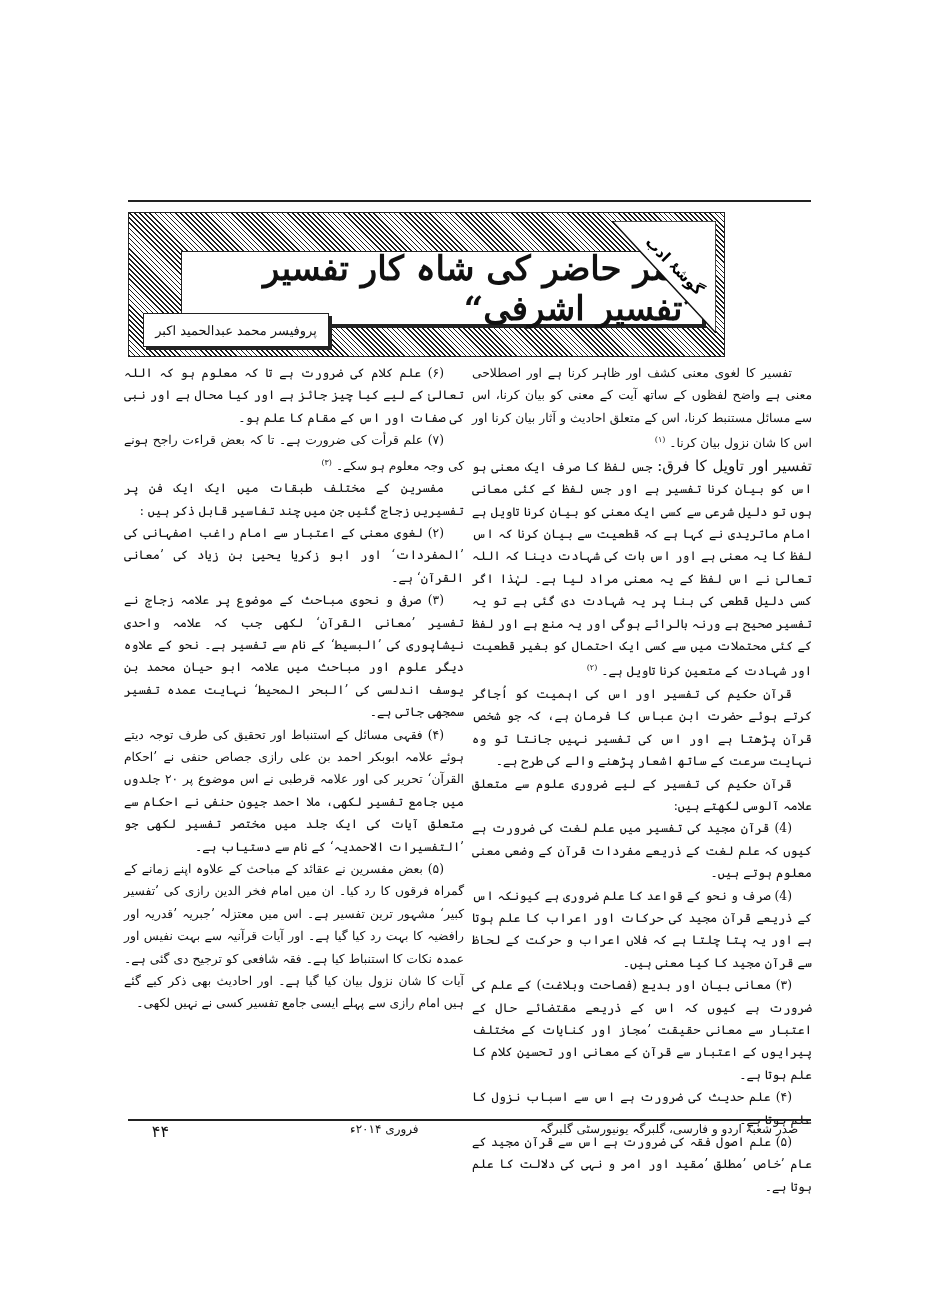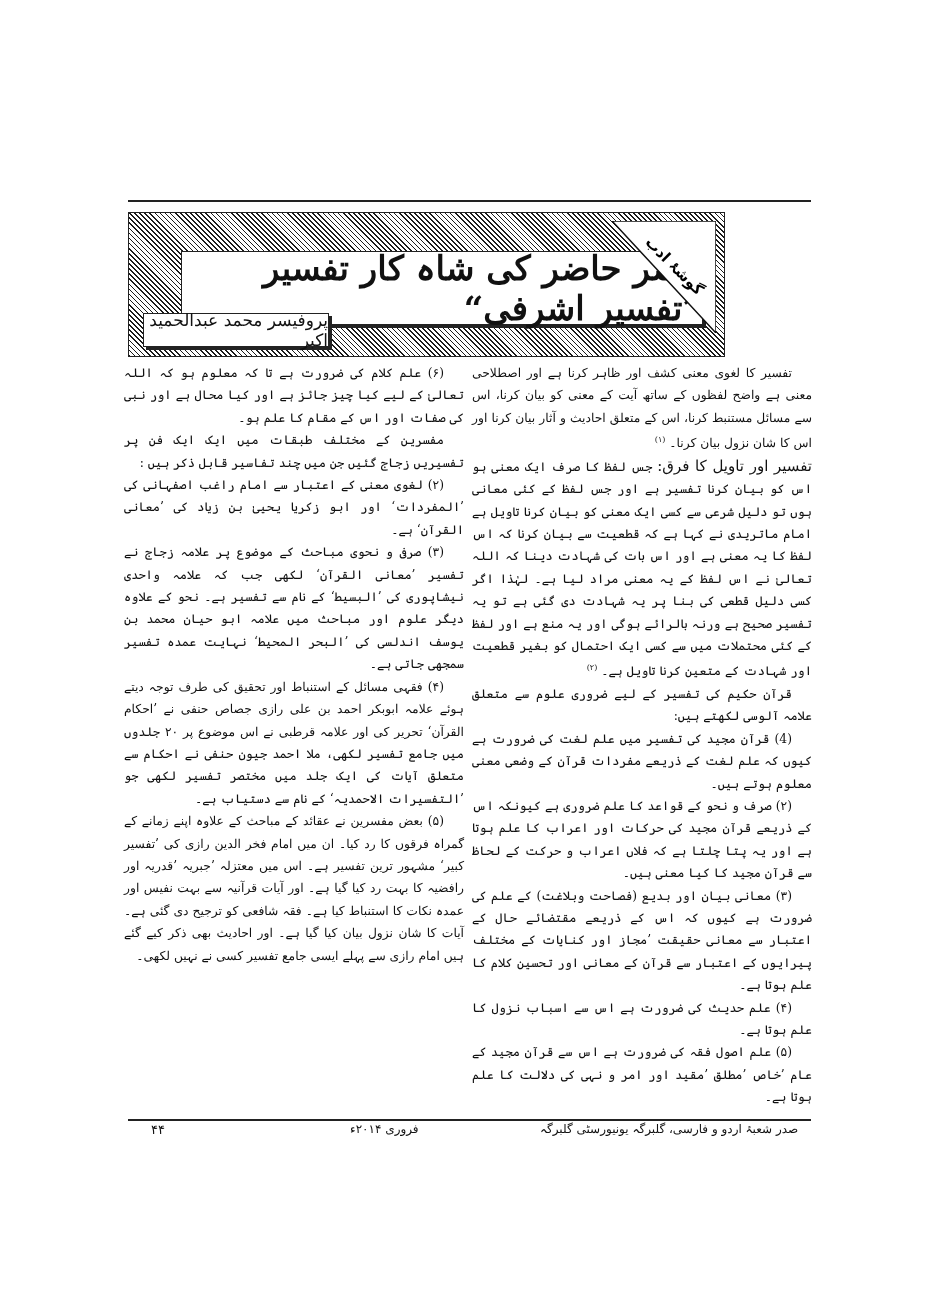--- a/index.html
+++ b/index.html
@@ -15,36 +15,36 @@
   .title { direction: rtl; font-family: "DejaVu Serif", serif; font-size: 34px; font-weight: bold;
            letter-spacing: 0.5px; color: #111; }
   .corner { position: absolute; right: 8px; top: 8px; width: 104px; height: 112px; }
   .corner svg { width: 100%; height: 100%; display: block; }
   .corner-label { position: absolute; right: 4px; top: 36px; transform: rotate(45deg);
                   direction: rtl; font-family: "DejaVu Sans", sans-serif; font-weight: bold;
                   font-size: 15px; color: #000; white-space: nowrap; }
   .author-box { position: absolute; left: 14px; top: 100px; width: 184px; height: 32px;
                 background: #fff; border: 1px solid #222; box-shadow: 3px 3px 0 #222;
                 display: flex; align-items: center; justify-content: center; }
-  .author { direction: rtl; font-size: 17px; font-family: "DejaVu Serif", serif; }
+  .author { direction: rtl; font-size: 13px; font-family: "DejaVu Serif", serif; }
 
   .col { position: absolute; top: 362px; width: 340px; direction: rtl; text-align: justify;
          font-family: "DejaVu Serif", serif; font-size: 12.3px; line-height: 22.4px; }
   .col.right { left: 472px; }
   .col.left  { left: 124px; }
   .col p { margin: 0; }
   .col p.indent { text-indent: 20px; }
   .col .heading { font-weight: normal; font-size: 15px; }
   .fn { font-size: 8px; vertical-align: super; }
 
   .bottom-rule { position: absolute; left: 128px; top: 1119px; width: 683px; height: 2px; background: #222; }
   .footer { position: absolute; top: 1122px; font-family: "DejaVu Serif", serif; font-size: 12px; direction: rtl; }
   .footer.affil { left: 540px; width: 270px; text-align: left; }
   .footer.date  { left: 350px; width: 150px; text-align: left; }
-  .footer.page  { left: 138px; width: 40px; text-align: center; font-size: 13px; }
+  .footer.page  { left: 129px; width: 40px; text-align: right; font-size: 16px; }
 </style>
 </head>
 <body>
 
 <div class="top-rule"></div>
 
 <div class="banner">
   <div class="title-box">
     <span class="title">عصر حاضر کی شاہ کار تفسیر ”تفسیر اشرفی“</span>
   </div>
@@ -55,30 +55,32 @@
     <span class="corner-label">گوشۂ ادب</span>
   </div>
   <div class="author-box">
     <span class="author">پروفیسر محمد عبدالحمید اکبر</span>
   </div>
 </div>
 
 <div class="col right">
   <p class="indent"><span>تفسیر کا لغوی معنی کشف اور ظاہر کرنا ہے اور اصطلاحی معنی ہے واضح لفظوں کے ساتھ آیت کے معنی کو بیان کرنا، اس سے مسائل مستنبط کرنا، اس کے متعلق احادیث و آثار بیان کرنا اور اس کا شان نزول بیان کرنا۔</span> <span class="fn">(۱)</span></p>
   <p><span class="heading">تفسیر اور تاویل کا فرق:</span> <span>جس لفظ کا صرف ایک معنی ہو اس کو بیان کرنا تفسیر ہے اور جس لفظ کے کئی معانی ہوں تو دلیل شرعی سے کسی ایک معنی کو بیان کرنا تاویل ہے امام ماتریدی نے کہا ہے کہ قطعیت سے بیان کرنا کہ اس لفظ کا یہ معنی ہے اور اس بات کی شہادت دینا کہ اللہ تعالیٰ نے اس لفظ کے یہ معنی مراد لیا ہے۔ لہٰذا اگر کسی دلیل قطعی کی بنا پر یہ شہادت دی گئی ہے تو یہ تفسیر صحیح ہے ورنہ بالرائے ہوگی اور یہ منع ہے اور لفظ کے کئی محتملات میں سے کسی ایک احتمال کو بغیر قطعیت اور شہادت کے متعین کرنا تاویل ہے۔</span> <span class="fn">(۲)</span></p>
+  <p class="indent">قرآنِ حکیم کی تفسیر اور اس کی اہمیت کو اُجاگر کرتے ہوئے حضرت ابن عباس کا فرمان ہے، کہ جو شخص قرآن پڑھتا ہے اور اس کی تفسیر نہیں جانتا تو وہ نہایت سرعت کے ساتھ اشعار پڑھنے والے کی طرح ہے۔</p>
   <p class="indent">قرآن حکیم کی تفسیر کے لیے ضروری علوم سے متعلق علامہ آلوسی لکھتے ہیں:</p>
   <p class="indent">(4) قرآن مجید کی تفسیر میں علم لغت کی ضرورت ہے کیوں کہ علم لغت کے ذریعے مفردات قرآن کے وضعی معنی معلوم ہوتے ہیں۔</p>
-  <p class="indent">(۲) صرف و نحو کے قواعد کا علم ضروری ہے کیونکہ اس کے ذریعے قرآن مجید کی حرکات اور اعراب کا علم ہوتا ہے اور یہ پتا چلتا ہے کہ فلاں اعراب و حرکت کے لحاظ سے قرآن مجید کا کیا معنی ہیں۔</p>
+  <p class="indent">(4) صرف و نحو کے قواعد کا علم ضروری ہے کیونکہ اس کے ذریعے قرآن مجید کی حرکات اور اعراب کا علم ہوتا ہے اور یہ پتا چلتا ہے کہ فلاں اعراب و حرکت کے لحاظ سے قرآن مجید کا کیا معنی ہیں۔</p>
   <p class="indent">(۳) معانی بیان اور بدیع (فصاحت وبلاغت) کے علم کی ضرورت ہے کیوں کہ اس کے ذریعے مقتضائے حال کے اعتبار سے معانی حقیقت ’مجاز اور کنایات کے مختلف پیرایوں کے اعتبار سے قرآن کے معانی اور تحسین کلام کا علم ہوتا ہے۔</p>
   <p class="indent">(۴) علم حدیث کی ضرورت ہے اس سے اسباب نزول کا علم ہوتا ہے۔</p>
   <p class="indent">(۵) علم اصول فقہ کی ضرورت ہے اس سے قرآن مجید کے عام ’خاص ’مطلق ’مقید اور امر و نہی کی دلالت کا علم ہوتا ہے۔</p>
 </div>
 
 <div class="col left">
   <p class="indent">(۶) علم کلام کی ضرورت ہے تا کہ معلوم ہو کہ اللہ تعالیٰ کے لیے کیا چیز جائز ہے اور کیا محال ہے اور نبی کی صفات اور اس کے مقام کا علم ہو۔</p>
+  <p class="indent"><span>(۷) علم قرأت کی ضرورت ہے۔ تا کہ بعض قراءت راجح ہونے کی وجہ معلوم ہو سکے۔</span> <span class="fn">(۳)</span></p>
   <p class="indent">مفسرین کے مختلف طبقات میں ایک ایک فن پر تفسیریں زجاج گئیں جن میں چند تفاسیر قابل ذکر ہیں :</p>
   <p class="indent">(۲) لغوی معنی کے اعتبار سے امام راغب اصفہانی کی ’المفردات‘ اور ابو زکریا یحییٰ بن زیاد کی ’معانی القرآن‘ ہے۔</p>
   <p class="indent">(۳) صرفی و نحوی مباحث کے موضوع پر علامہ زجاج نے تفسیر ’معانی القرآن‘ لکھی جب کہ علامہ واحدی نیشاپوری کی ’البسیط‘ کے نام سے تفسیر ہے۔ نحو کے علاوہ دیگر علوم اور مباحث میں علامہ ابو حیان محمد بن یوسف اندلسی کی ’البحر المحیط‘ نہایت عمدہ تفسیر سمجھی جاتی ہے۔</p>
   <p class="indent">(۴) فقہی مسائل کے استنباط اور تحقیق کی طرف توجہ دیتے ہوئے علامہ ابوبکر احمد بن علی رازی جصاص حنفی نے ’احکام القرآن‘ تحریر کی اور علامہ قرطبی نے اس موضوع پر ۲۰ جلدوں میں جامع تفسیر لکھی، ملا احمد جیون حنفی نے احکام سے متعلق آیات کی ایک جلد میں مختصر تفسیر لکھی جو ’التفسیرات الاحمدیہ‘ کے نام سے دستیاب ہے۔</p>
   <p class="indent">(۵) بعض مفسرین نے عقائد کے مباحث کے علاوہ اپنے زمانے کے گمراہ فرقوں کا رد کیا۔ ان میں امام فخر الدین رازی کی ’تفسیر کبیر‘ مشہور ترین تفسیر ہے۔ اس میں معتزلہ ’جبریہ ’قدریہ اور رافضیہ کا بہت رد کیا گیا ہے۔ اور آیات قرآنیہ سے بہت نفیس اور عمدہ نکات کا استنباط کیا ہے۔ فقہ شافعی کو ترجیح دی گئی ہے۔ آیات کا شان نزول بیان کیا گیا ہے۔ اور احادیث بھی ذکر کیے گئے ہیں امام رازی سے پہلے ایسی جامع تفسیر کسی نے نہیں لکھی۔</p>
 </div>
 
 <div class="bottom-rule"></div>
 <div class="footer affil">صدر شعبۂ اردو و فارسی، گلبرگہ یونیورسٹی گلبرگہ</div>
 <div class="footer date">فروری ۲۰۱۴ء</div>

